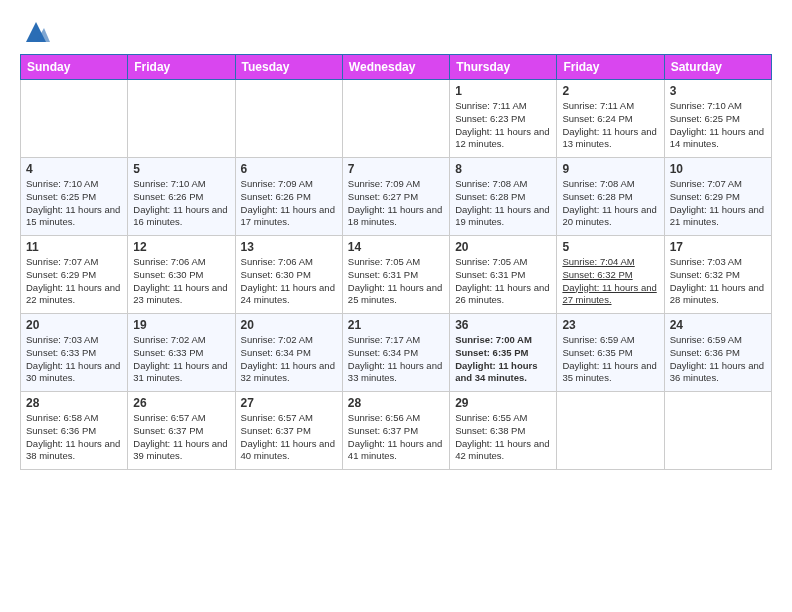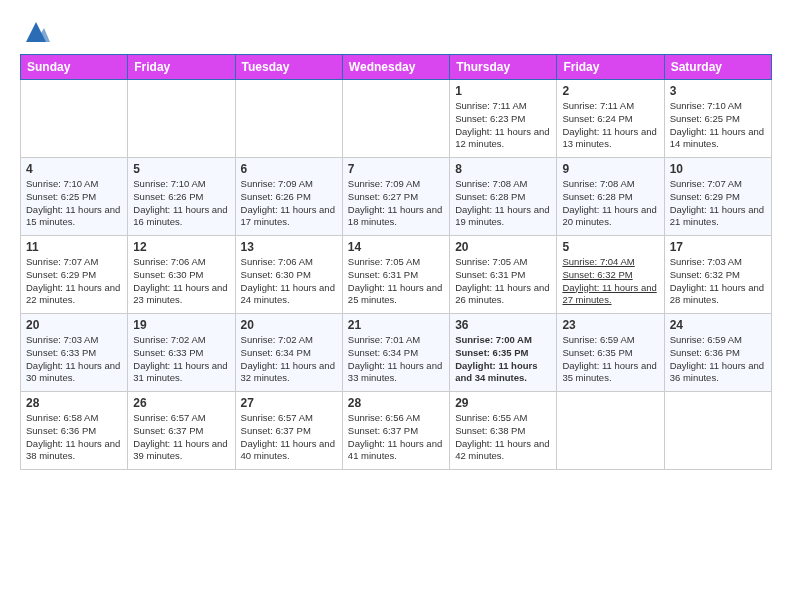--- a/index.html
+++ b/index.html
@@ -264,21 +264,21 @@
 Daylight: 11 hours and 31 minutes.</div>
           </td>
           <td>
             <span class="day-num">20</span>
             <div class="day-info" style="white-space: pre-line;">Sunrise: 7:02 AM
 Sunset: 6:34 PM
 Daylight: 11 hours and 32 minutes.</div>
           </td>
           <td>
             <span class="day-num">21</span>
-            <div class="day-info" style="white-space: pre-line;">Sunrise: 7:01 AM
+            <div class="day-info" style="white-space: pre-line;">Sunrise: 7:17 AM
 Sunset: 6:34 PM
 Daylight: 11 hours and 33 minutes.</div>
           </td>
           <td>
             <span class="day-num">36</span>
             <div class="day-info" style="white-space: pre-line; font-weight: bold;">Sunrise: 7:00 AM
 Sunset: 6:35 PM
 Daylight: 11 hours and 34 minutes.</div>
           </td>
           <td>

